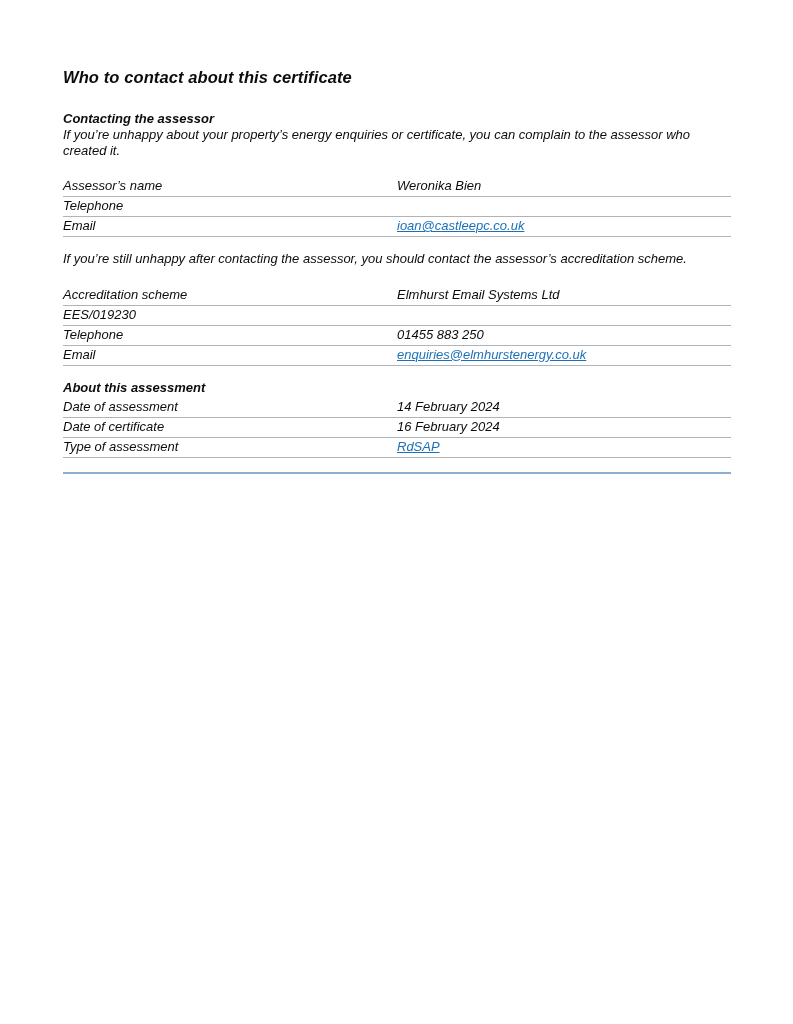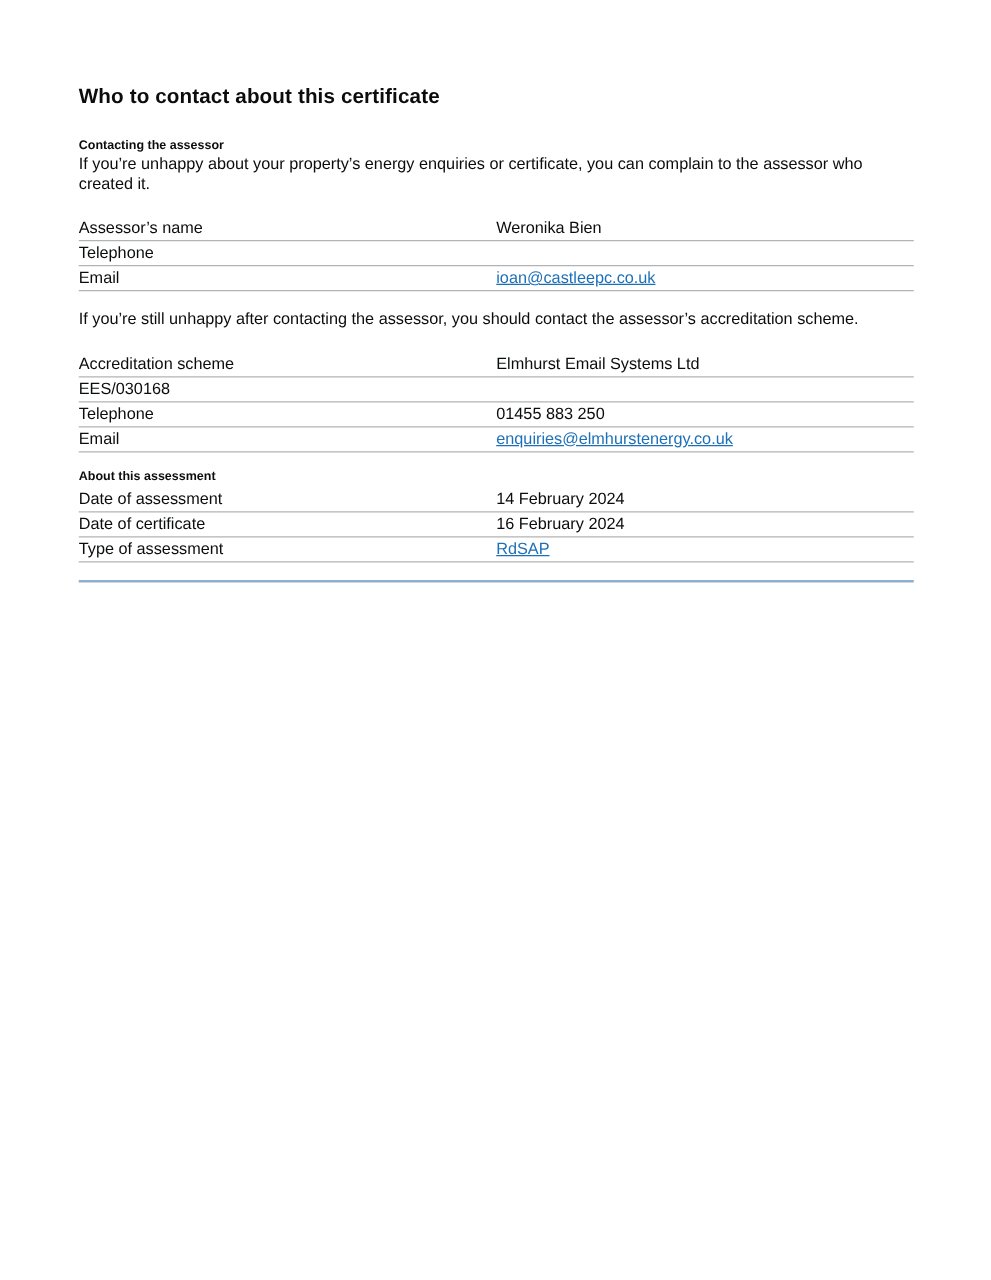--- a/index.html
+++ b/index.html
@@ -13,32 +13,33 @@
     font-family: "Liberation Sans", sans-serif;
     color: #0b0c0c;
     position: relative;
     overflow: hidden;
   }
   .page {
     padding: 68px 62px 0 63px;
   }
   .content {
     width: 668px;
+    font-style: italic;
   }
   h1.page-title {
     font-size: 16.5px;
     font-weight: 700;
     margin: 0 0 24px 0;
     letter-spacing: 0.1px;
   }
   .section {
     margin: 0;
   }
   h2.section-heading {
-    font-size: 10px;
+    font-size: 13px;
     font-weight: 700;
     margin: 0 0 1px 0;
   }
   p.section-desc {
     font-size: 13px;
     line-height: 15.5px;
     margin: 0 0 19px 0;
   }
   .kv-table {
     margin: 0 0 14px 0;
@@ -99,21 +100,21 @@
     </div>
 
     <div class="section">
       <p class="section-desc">If you’re still unhappy after contacting the assessor, you should contact the assessor’s accreditation scheme.</p>
       <div class="kv-table">
         <div class="row">
           <span class="label">Accreditation scheme</span>
           <span class="value">Elmhurst Email Systems Ltd</span>
         </div>
         <div class="row">
-          <span class="value">EES/030168</span>
+          <span class="value">EES/019230</span>
         </div>
         <div class="row">
           <span class="label">Telephone</span>
           <span class="value">01455 883 250</span>
         </div>
         <div class="row">
           <span class="label">Email</span>
           <span class="value"><a class="link-value">enquiries@elmhurstenergy.co.uk</a></span>
         </div>
       </div>

